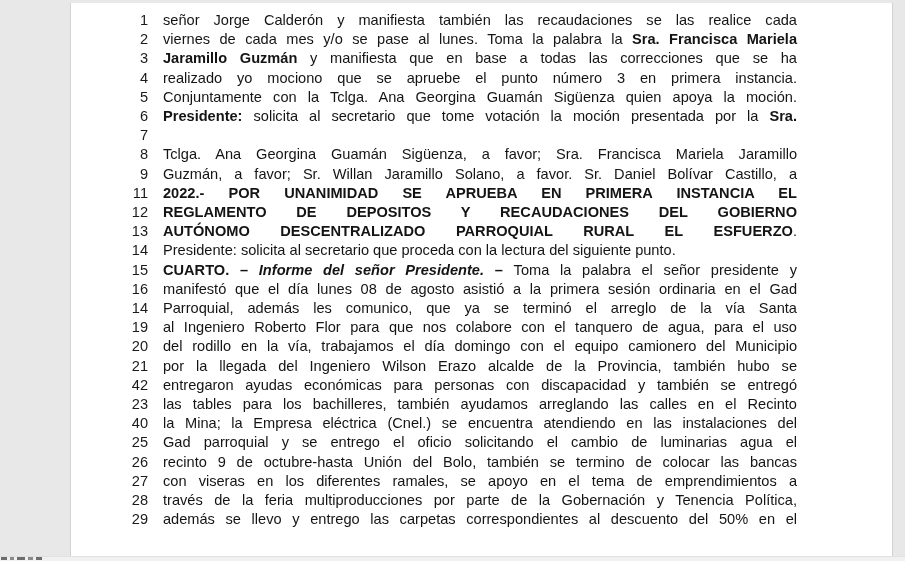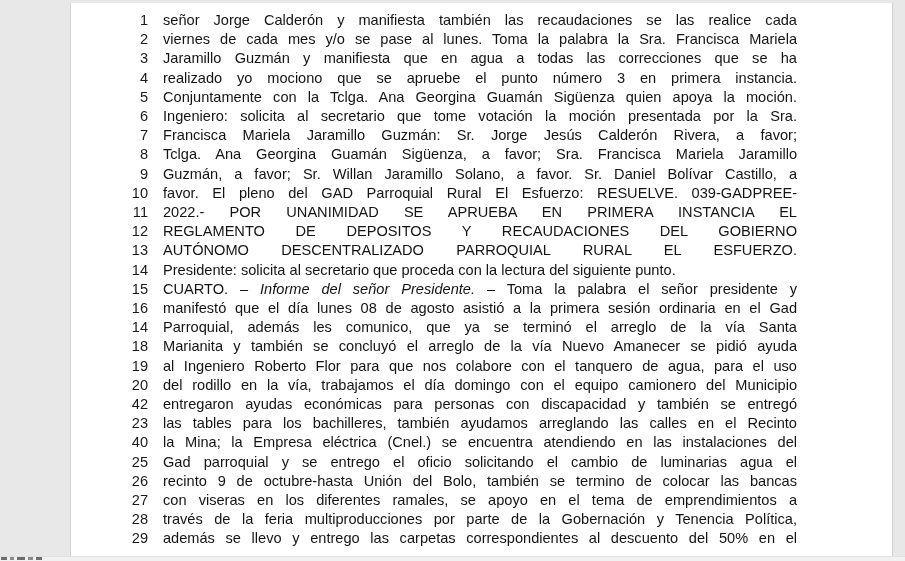--- a/index.html
+++ b/index.html
@@ -37,21 +37,21 @@
     color: #1a1a1a;
   }
   .text {
     margin-left: 15px;
     width: 634px;
   }
   .just {
     text-align: justify;
     text-align-last: justify;
   }
-  .b { font-weight: normal; }
+  .b { font-weight: bold; }
   .i { font-style: italic; }
   .bottom-strip {
     position: absolute;
     left: 0;
     top: 556px;
     width: 905px;
     height: 5px;
     background: #f1f1f1;
     border-top: 1px solid #e0e0e0;
   }
@@ -78,49 +78,44 @@
       <div class="line">
         <div class="num">1</div>
         <div class="text just"><span>señor Jorge Calderón y manifiesta también las recaudaciones se las realice cada</span></div>
       </div>
       <div class="line">
         <div class="num">2</div>
         <div class="text just"><span>viernes de cada mes y/o se pase al lunes. Toma la palabra la </span><span class="b">Sra. Francisca Mariela</span></div>
       </div>
       <div class="line">
         <div class="num">3</div>
-        <div class="text just"><span class="b">Jaramillo Guzmán</span><span> y manifiesta que en agua a todas las correcciones que se ha</span></div>
+        <div class="text just"><span class="b">Jaramillo Guzmán</span><span> y manifiesta que en base a todas las correcciones que se ha</span></div>
       </div>
       <div class="line">
         <div class="num">4</div>
         <div class="text just"><span>realizado yo mociono que se apruebe el punto número 3 en primera instancia.</span></div>
       </div>
       <div class="line">
         <div class="num">5</div>
         <div class="text just"><span>Conjuntamente con la Tclga. Ana Georgina Guamán Sigüenza quien apoya la moción.</span></div>
       </div>
       <div class="line">
         <div class="num">6</div>
-        <div class="text just"><span class="b">Ingeniero:</span><span> solicita al secretario que tome votación la moción presentada por la </span><span class="b">Sra.</span></div>
+        <div class="text just"><span class="b">Presidente:</span><span> solicita al secretario que tome votación la moción presentada por la </span><span class="b">Sra.</span></div>
       </div>
       <div class="line">
         <div class="num">7</div>
-        <div class="text just"><span class="b">Francisca Mariela Jaramillo Guzmán</span><span>: Sr. Jorge Jesús Calderón Rivera, a favor;</span></div>
       </div>
       <div class="line">
         <div class="num">8</div>
         <div class="text just"><span>Tclga. Ana Georgina Guamán Sigüenza, a favor; Sra. Francisca Mariela Jaramillo</span></div>
       </div>
       <div class="line">
         <div class="num">9</div>
         <div class="text just"><span>Guzmán, a favor; Sr. Willan Jaramillo Solano, a favor. Sr. Daniel Bolívar Castillo, a</span></div>
-      </div>
-      <div class="line">
-        <div class="num">10</div>
-        <div class="text just"><span>favor. El pleno del GAD Parroquial Rural El Esfuerzo: </span><span class="b">RESUELVE. 039-GADPREE-</span></div>
       </div>
       <div class="line">
         <div class="num">11</div>
         <div class="text just"><span class="b">2022.- POR UNANIMIDAD SE APRUEBA EN PRIMERA INSTANCIA EL</span></div>
       </div>
       <div class="line">
         <div class="num">12</div>
         <div class="text just"><span class="b">REGLAMENTO DE DEPOSITOS Y RECAUDACIONES DEL GOBIERNO</span></div>
       </div>
       <div class="line">
@@ -137,30 +132,30 @@
       </div>
       <div class="line">
         <div class="num">16</div>
         <div class="text just"><span>manifestó que el día lunes 08 de agosto asistió a la primera sesión ordinaria en el Gad</span></div>
       </div>
       <div class="line">
         <div class="num">14</div>
         <div class="text just"><span>Parroquial, además les comunico, que ya se terminó el arreglo de la vía Santa</span></div>
       </div>
       <div class="line">
-        <div class="num">18</div>
-        <div class="text just"><span>Marianita y también se concluyó el arreglo de la vía Nuevo Amanecer se pidió ayuda</span></div>
-      </div>
-      <div class="line">
         <div class="num">19</div>
         <div class="text just"><span>al Ingeniero Roberto Flor para que nos colabore con el tanquero de agua, para el uso</span></div>
       </div>
       <div class="line">
         <div class="num">20</div>
         <div class="text just"><span>del rodillo en la vía, trabajamos el día domingo con el equipo camionero del Municipio</span></div>
+      </div>
+      <div class="line">
+        <div class="num">21</div>
+        <div class="text just"><span>por la llegada del Ingeniero Wilson Erazo alcalde de la Provincia, también hubo se</span></div>
       </div>
       <div class="line">
         <div class="num">42</div>
         <div class="text just"><span>entregaron ayudas económicas para personas con discapacidad y también se entregó</span></div>
       </div>
       <div class="line">
         <div class="num">23</div>
         <div class="text just"><span>las tables para los bachilleres, también ayudamos arreglando las calles en el Recinto</span></div>
       </div>
       <div class="line">

